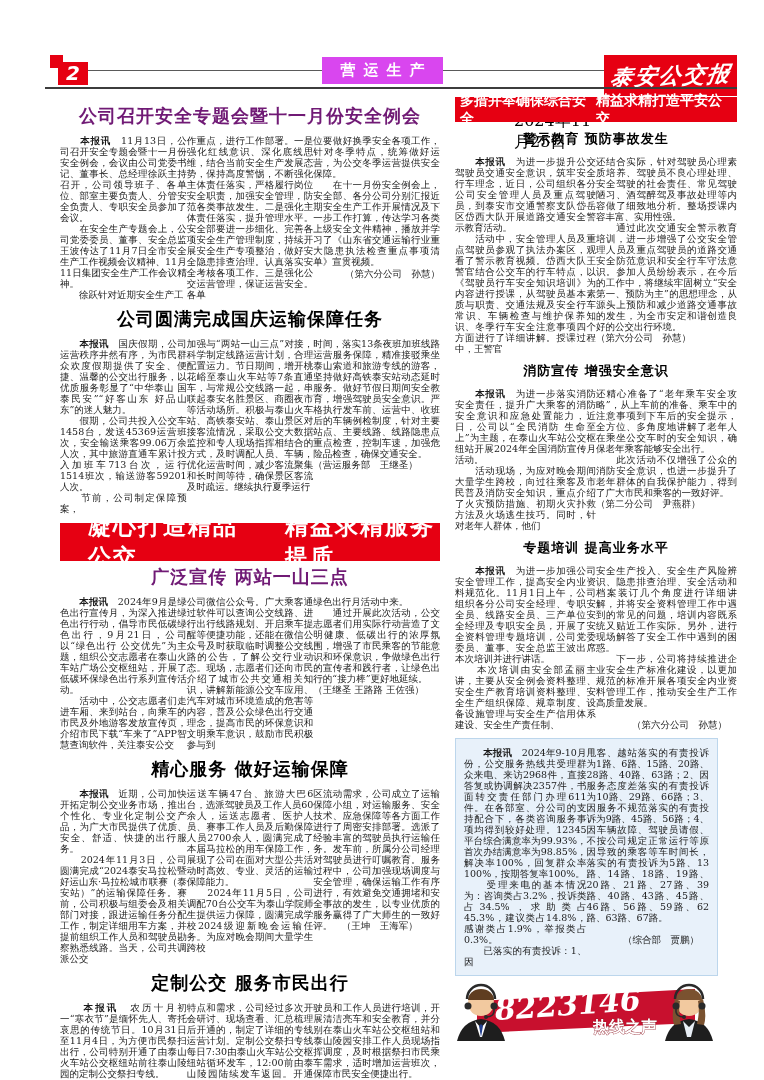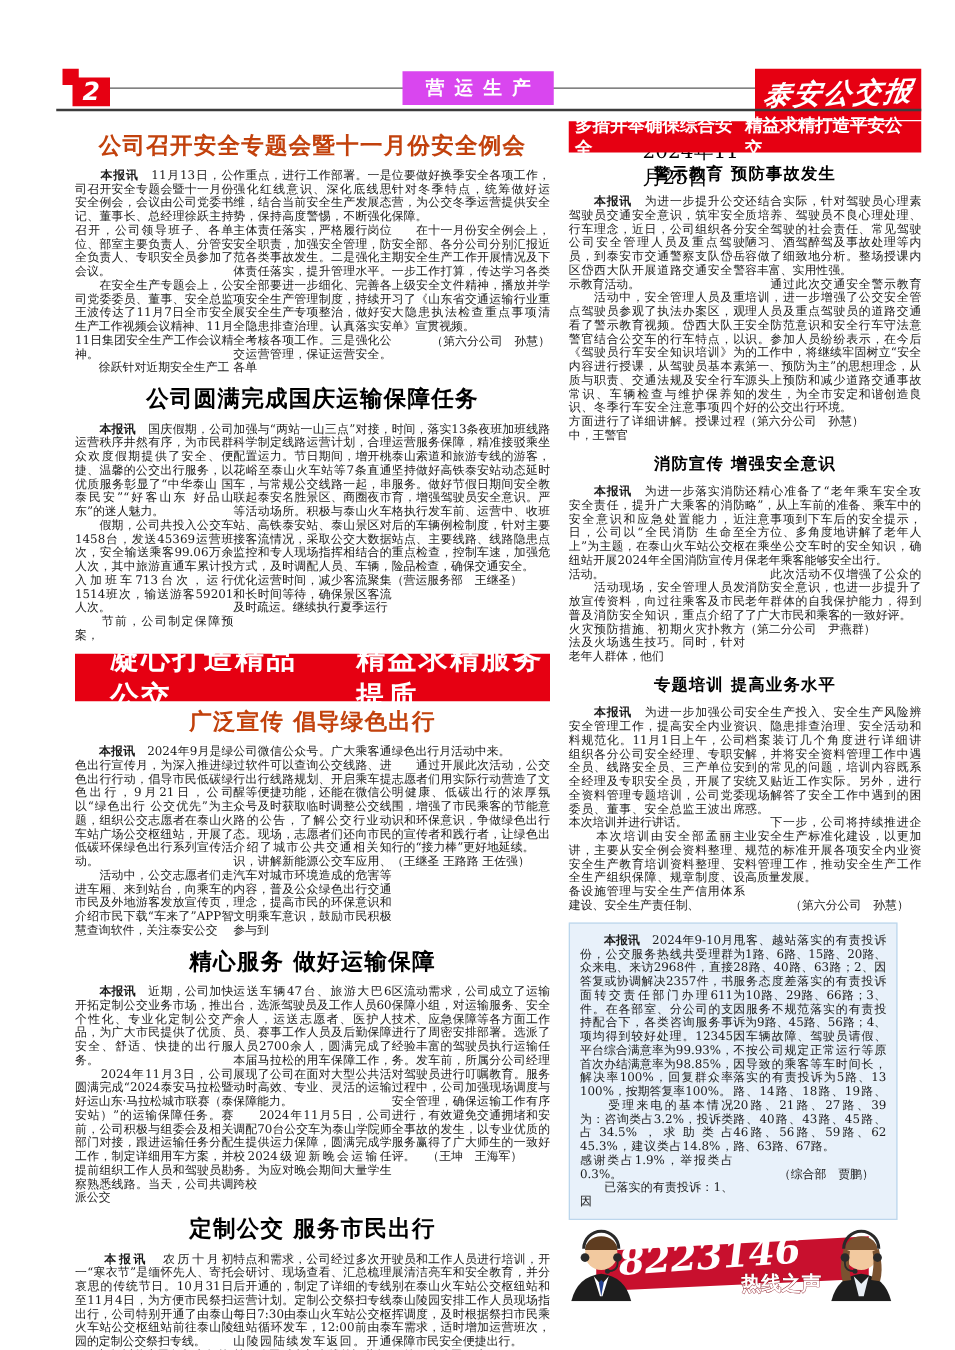--- a/index.html
+++ b/index.html
@@ -25,21 +25,21 @@
   
   .left-region{position:absolute;left:60px;top:100px;width:380px;}
   .right-region{position:absolute;left:455px;top:97px;width:282px;}
 
   .slogan-banner{height:25px;background:#e60012;color:#fff;display:flex;justify-content:center;
                  align-items:center;padding:0 5px;font-family:"DejaVu Sans","Liberation Sans",sans-serif;
                  font-weight:bold;font-size:14px;margin-bottom:8px;}
 
   .article{margin-bottom:7px;}
   .a-title{margin:4px 0 7px;text-align:center;font-weight:bold;font-size:18px;color:#000;letter-spacing:1px;}
-  .a-title.red{color:#c2410c;}
+  .a-title.red{color:#701a75;}
   .rt .a-title{font-size:13px;margin:8px 0 8px;}
   .cols{display:flex;}
   .col{flex:1;font-size:9.5px;line-height:11px;text-align:justify;white-space:pre-line;color:#1a1a1a;}
   .lead{font-family:"DejaVu Sans","Liberation Sans",sans-serif;font-weight:bold;}
   .byline-r{text-align:right;margin-top:1px;}
   .byline-gap{margin-top:11px;padding-right:10px;}
 
   .mid-banner{height:38px;background:#e60012;color:#fff;display:flex;justify-content:center;gap:42px;
               align-items:center;font-family:"DejaVu Sans","Liberation Sans",sans-serif;font-weight:bold;
               font-size:23px;letter-spacing:2px;margin:9px 0 3px;padding-left:28px;}
@@ -87,21 +87,21 @@
 （营运服务部　王继圣）</span></div>
       </div>
     </section>
 
     <div class="mid-banner">
       <span>凝心打造精品公交</span>
       <span>精益求精服务提质</span>
     </div>
 
     <section class="article">
-      <h2 class="a-title red">广泛宣传 倡导绿色出行</h2>
+      <h2 class="a-title red">广泛宣传 两站一山三点</h2>
       <div class="cols">
         <div class="col"><b class="lead">　　本报讯　</b><span>2024年9月是绿色出行宣传月，为深入推进绿色出行行动，倡导市民低碳绿色出行，9月21日，公司以“绿色出行 公交优先”为主题，组织公交志愿者在泰山火车站广场公交枢纽站，开展了低碳环保绿色出行系列宣传活动。
 　　活动中，公交志愿者们走进车厢、来到站台，向乘车的市民及外地游客发放宣传页，介绍市民下载“车来了”APP智慧查询软件，关注泰安公交</span></div>
         <div class="col"><span>公司微信公众号。广大乘客通过软件可以查询公交线路、进行出行线路规划、开启乘车提醒等便捷功能，还能在微信公众号及时获取临时调整公交线路的公告，了解公交行业动态。现场，志愿者们还向市民介绍了城市公共交通相关知识，讲解新能源公交车应用、汽车对城市环境造成的危害等内容，普及公众绿色出行交通理念，提高市民的环保意识和文明乘车意识，鼓励市民积极参与到</span></div>
         <div class="col"><span>绿色出行月活动中来。
 　　通过开展此次活动，公交志愿者们用实际行动营造了文明健康、低碳出行的浓厚氛围，增强了市民乘客的节能意识和环保意识，争做绿色出行的宣传者和践行者，让绿色出行的“接力棒”更好地延续。
 （王继圣 王路路 王佐强）</span></div>
       </div>
     </section>
 
@@ -144,21 +144,21 @@
         <div class="col"><span>还结合实际，针对驾驶员心理素质培养、驾驶员不良心理处理、安全驾驶的社会责任、常见驾驶陋习、酒驾醉驾及事故处理等内容做了细致地分析。整场授课内容丰富、实用性强。
 　　通过此次交通安全警示教育培训，进一步增强了公交安全管理人员及重点驾驶员的道路交通安全防范意识和安全行车守法意识。参加人员纷纷表示，在今后的工作中，将继续牢固树立“安全第一、预防为主”的思想理念，从源头上预防和减少道路交通事故的发生，为全市安定和谐创造良好的公交出行环境。
 （第六分公司　孙慧）</span></div>
       </div>
     </section>
 
     <section class="article rt">
       <h2 class="a-title">消防宣传 增强安全意识</h2>
       <div class="cols">
         <div class="col"><b class="lead">　　本报讯　</b><span>为进一步落实消防安全责任，提升广大乘客的消防安全意识和应急处置能力，近日，公司以“全民消防 生命至上”为主题，在泰山火车站公交枢纽站开展2024年全国消防宣传月活动。
-　　活动现场，安全管理人员发放宣传资料，向过往乘客及市民普及消防安全知识，重点介绍了火灾预防措施、初期火灾扑救方法及火场逃生技巧。同时，针对老年人群体，他们</span></div>
+　　活动现场，为应对晚会期间大量学生跨校，向过往乘客及市民普及消防安全知识，重点介绍了火灾预防措施、初期火灾扑救方法及火场逃生技巧。同时，针对老年人群体，他们</span></div>
         <div class="col"><span>还精心准备了“老年乘车安全攻略”，从上车前的准备、乘车中的注意事项到下车后的安全提示，全方位、多角度地讲解了老年人在乘坐公交车时的安全知识，确保老年乘客能够安全出行。
 　　此次活动不仅增强了公众的消防安全意识，也进一步提升了老年群体的自我保护能力，得到了广大市民和乘客的一致好评。
 （第二分公司　尹燕群）</span></div>
       </div>
     </section>
 
     <section class="article rt">
       <h2 class="a-title">专题培训 提高业务水平</h2>
       <div class="cols">
         <div class="col"><b class="lead">　　本报讯　</b><span>为进一步加强公司安全管理工作，提高安全内业资料规范化。11月1日上午，公司组织各分公司安全经理、专职安全员、线路安全员、三产单位安全经理及专职安全员，开展了安全资料管理专题培训，公司党委委员、董事、安全总监王波出席本次培训并进行讲话。

